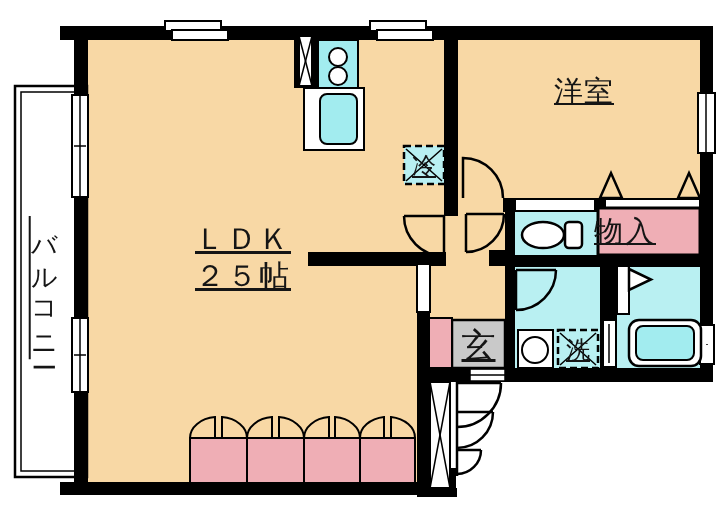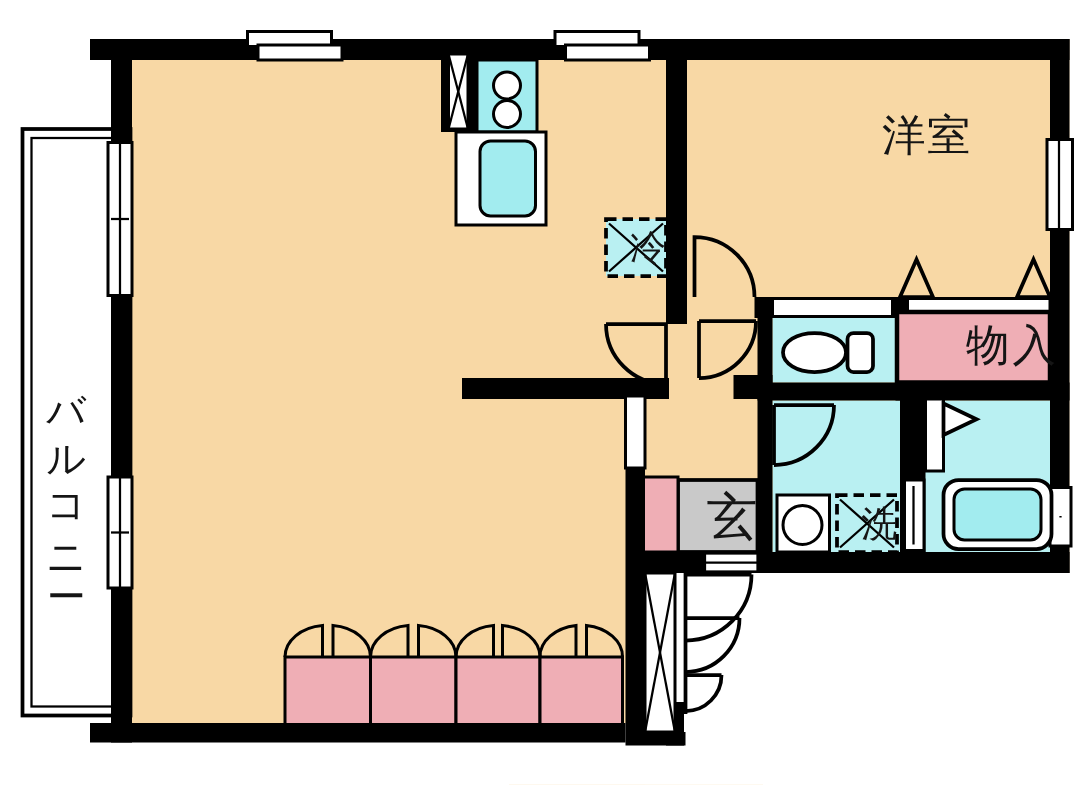--- a/index.html
+++ b/index.html
@@ -1,25 +1,25 @@
 <!DOCTYPE html>
 <html><head>
 <meta charset="utf-8">
 <style>
   html,body{margin:0;padding:0;background:#ffffff;}
   .stage{position:relative;width:720px;height:523px;background:#fff;overflow:hidden;
          font-family:"Liberation Sans","DejaVu Sans",sans-serif;}
   .stage svg{position:absolute;left:0;top:0;}
-  .label{position:absolute;color:#151515;text-align:right;line-height:1.22;white-space:nowrap;}
+  .label{position:absolute;color:#151515;text-align:center;line-height:1.22;white-space:nowrap;text-decoration:underline;}
   .label .ln{display:block;}
   #ldk-label{left:168px;top:221px;width:150px;font-size:30px;letter-spacing:2px;}
   #yoshitsu-label{left:520px;top:74px;width:128px;font-size:29px;letter-spacing:1px;}
   #balcony-label{left:28px;top:188px;font-size:26px;writing-mode:vertical-rl;text-orientation:mixed;
                  letter-spacing:5px;height:200px;}
-  #monoire-label{left:604px;top:214px;width:102px;font-size:29px;letter-spacing:2px;}
+  #monoire-label{left:574px;top:214px;width:102px;font-size:29px;letter-spacing:2px;}
   #genkan-label{left:452px;top:325px;width:53px;font-size:34px;}
   #rei-label{left:404px;top:151px;width:40px;font-size:24px;}
   #sen-label{left:558px;top:335px;width:40px;font-size:24px;}
 </style>
 </head>
 <body>
 
 <div class="stage">
 <svg width="720" height="523" viewBox="0 0 720 523">
 
@@ -148,20 +148,24 @@
     <path d="M678,198 L689,173 L700,198 Z" stroke="#000" stroke-width="2.5" fill="#f8d8a5"></path>
     <path d="M629,269 L651,279.5 L629,290 Z" fill="#fff" stroke="#000" stroke-width="2.5"></path>
   </g>
   <g>
     <rect x="430" y="382" width="20" height="106" fill="#fff" stroke="#000" stroke-width="2"></rect>
     <line x1="430" y1="382" x2="450" y2="488" stroke="#000" stroke-width="1.5"></line>
     <line x1="450" y1="382" x2="430" y2="488" stroke="#000" stroke-width="1.5"></line>
   </g>
 </svg>
 
+<div class="label" id="ldk-label">
+  <span class="ln">ＬＤＫ</span>
+  <span class="ln">２５帖</span>
+</div>
 <div class="label" id="yoshitsu-label">
   <span class="ln">洋室</span>
 </div>
 <div class="label" id="balcony-label">バルコニー</div>
 <div class="label" id="monoire-label">物入</div>
 <div class="label" id="genkan-label">玄</div>
 <div class="label" id="rei-label">冷</div>
 <div class="label" id="sen-label">洗</div>
 </div>
 

